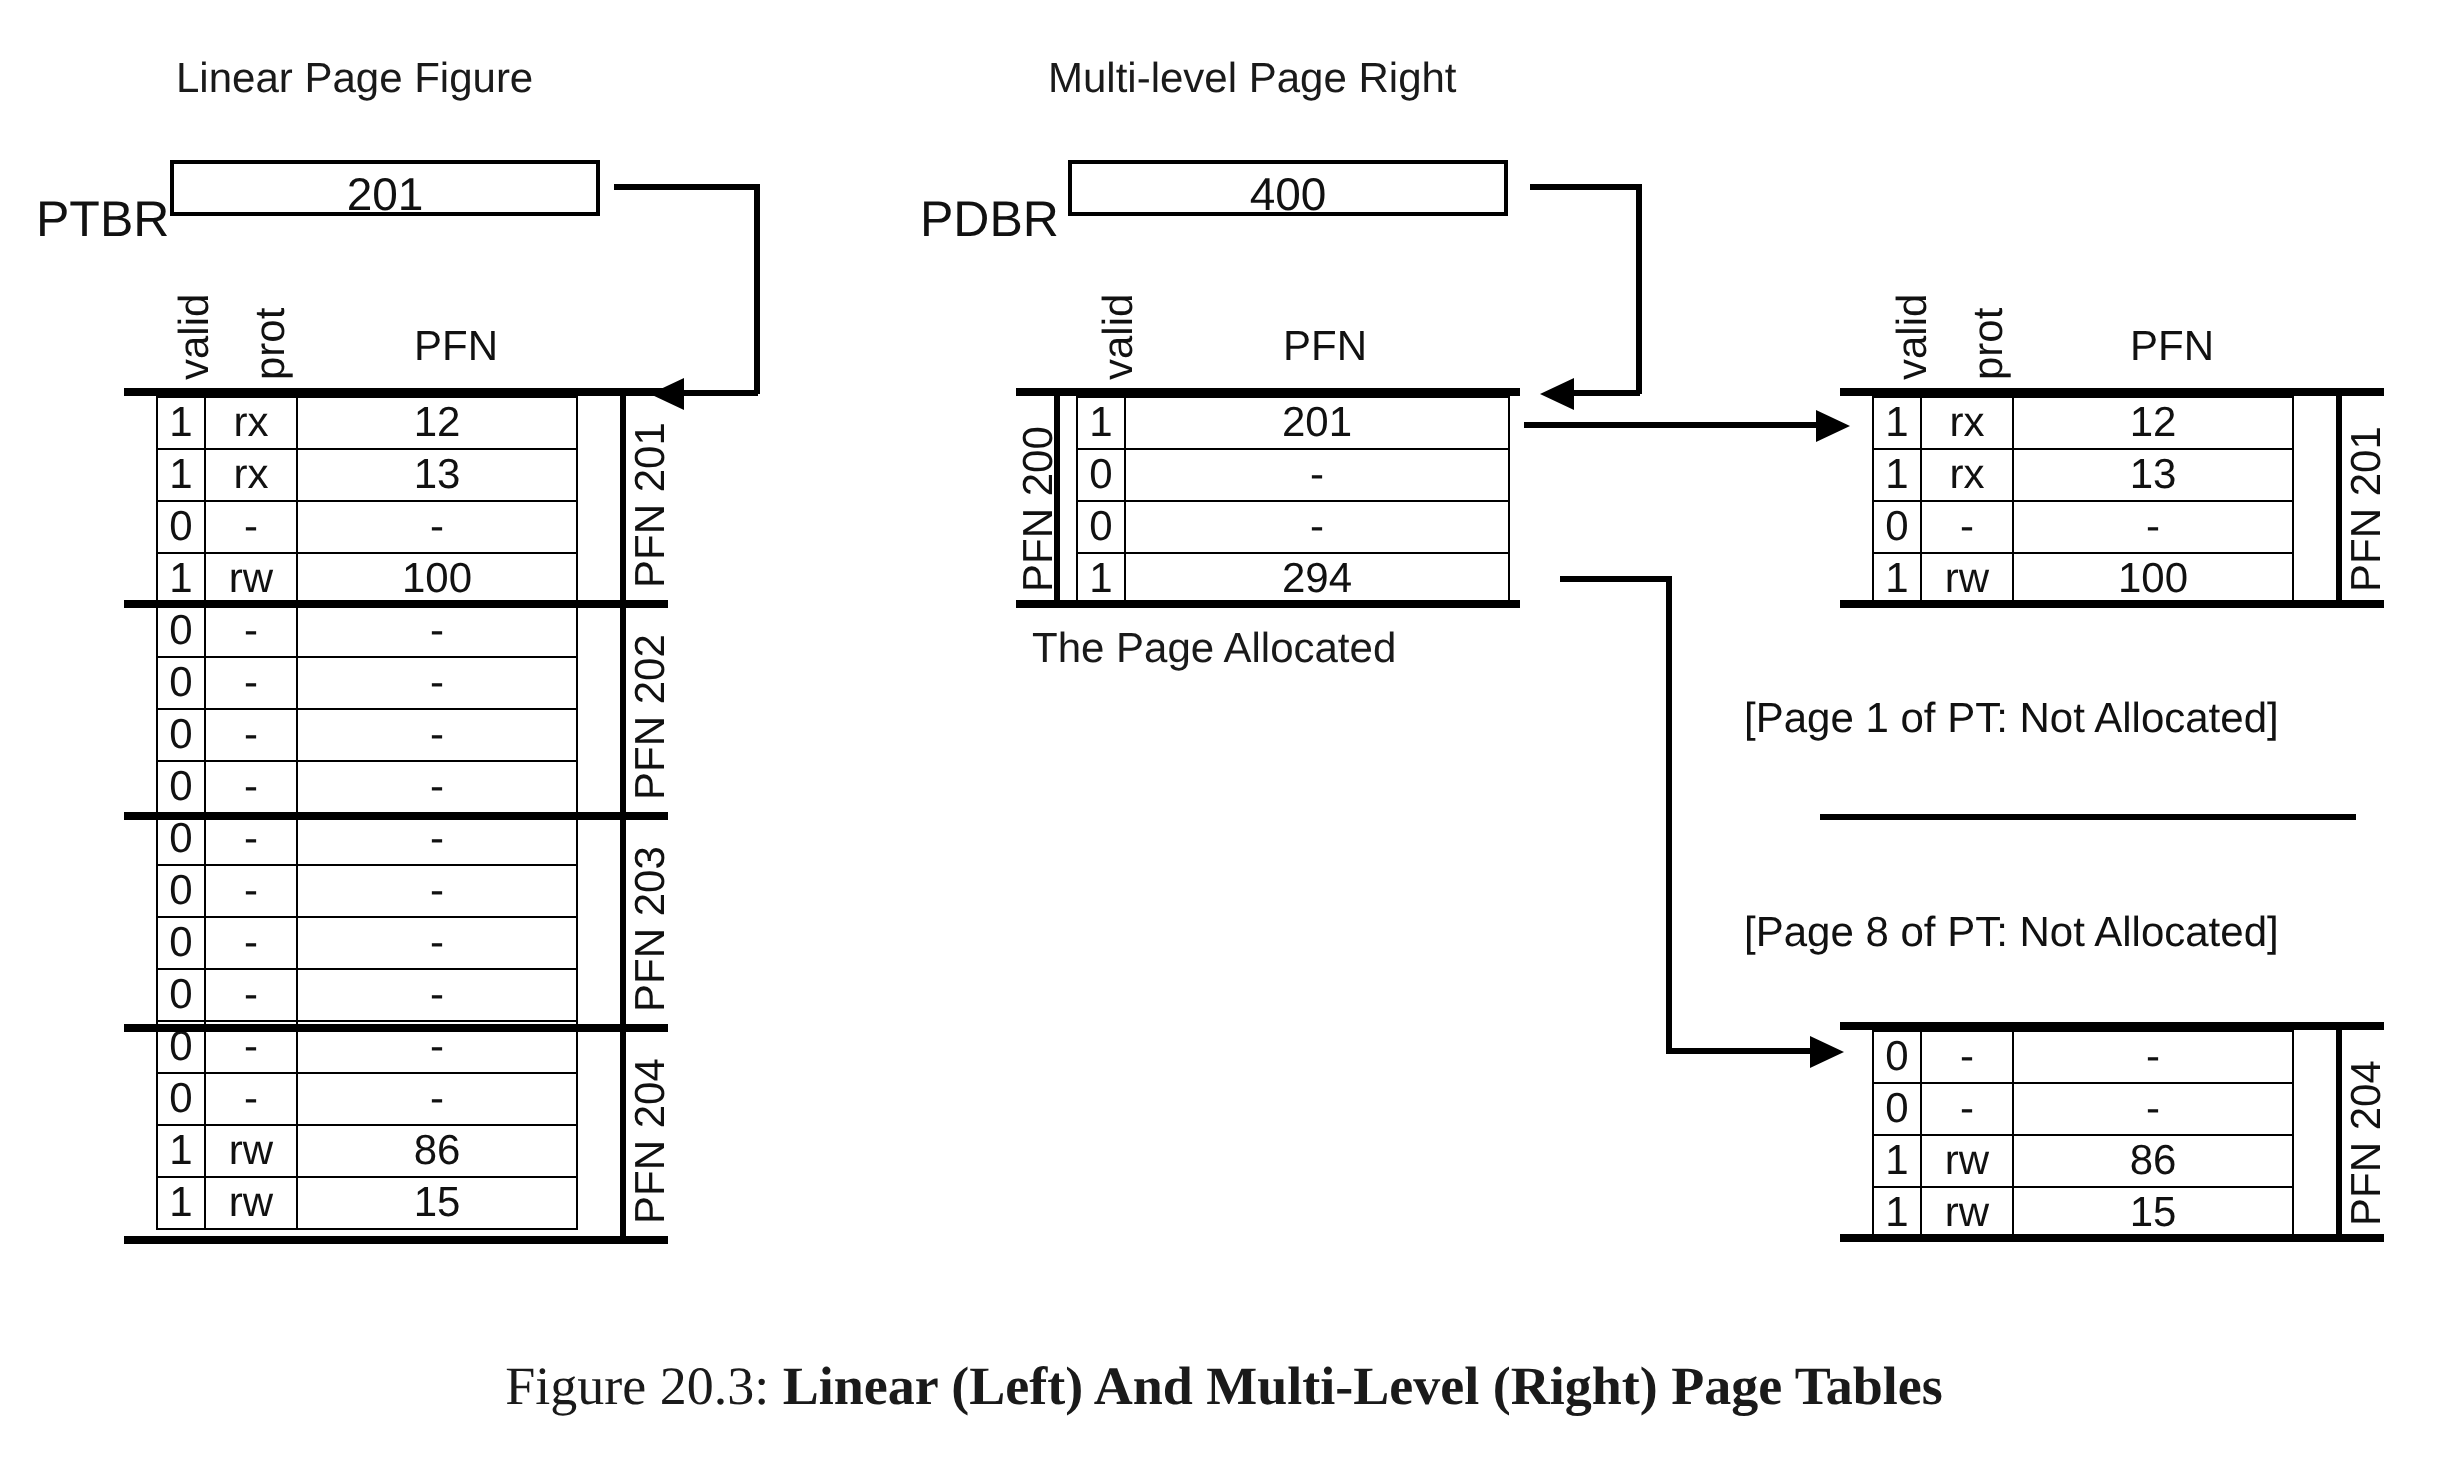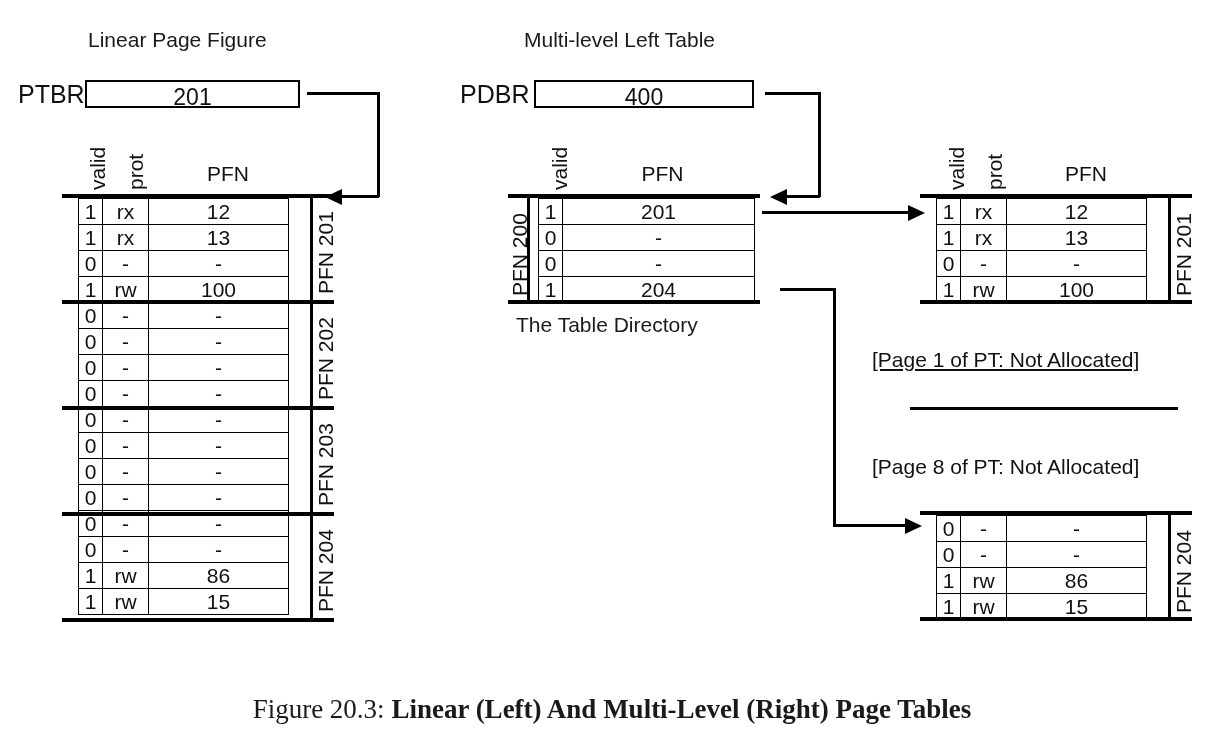--- a/index.html
+++ b/index.html
@@ -22,20 +22,21 @@
     font-size: 21px;
     white-space: nowrap;
     color: #1a1a1a;
   }
 
   
   .reg-label {
     font-size: 25px;
     white-space: nowrap;
     color: #111;
+    margin-top: 16px;
   }
   .reg-box {
     border: 2px solid #000;
     box-sizing: border-box;
     text-align: center;
     font-size: 23px;
     line-height: 1.0;
     color: #111;
     background: #fff;
   }
@@ -229,21 +230,21 @@
 <div class="abs thick-rule" style="left:62px; top:406px; width:272px;"></div>
 <div class="abs thick-rule" style="left:62px; top:512px; width:272px;"></div>
 <div class="abs thick-rule" style="left:62px; top:618px; width:272px;"></div>
 
 <div class="abs rail" style="left:310px; top:196px; height:426px;"></div>
 <div class="abs rot" style="left:314px; top:294px;">PFN 201</div>
 <div class="abs rot" style="left:314px; top:400px;">PFN 202</div>
 <div class="abs rot" style="left:314px; top:506px;">PFN 203</div>
 <div class="abs rot" style="left:314px; top:612px;">PFN 204</div>
 
-<div class="abs section-title" style="left:524px; top:28px;">Multi-level Left Table</div>
+<div class="abs section-title" style="left:524px; top:28px;">Multi-level Page Right</div>
 
 <div class="abs reg-label" style="left:460px; top:80px;">PDBR</div>
 
 <div class="abs reg-box" style="left:534px; top:80px; width:220px; height:28px;">
   <span>400</span>
 </div>
 
 <div class="abs ln-h" style="left:765px; top:92px; width:55px;"></div>
 <div class="abs ln-v" style="left:818px; top:92px; height:105px;"></div>
 <div class="abs ln-h" style="left:785px; top:195px; width:35px;"></div>
@@ -268,32 +269,32 @@
         <tr>
           <td>0</td>
           <td>-</td>
         </tr>
         <tr>
           <td>0</td>
           <td>-</td>
         </tr>
         <tr>
           <td>1</td>
-          <td>204</td>
+          <td>294</td>
         </tr>
       </tbody>
   </table>
 </div>
 
 <div class="abs thick-rule" style="left:508px; top:300px; width:252px;"></div>
 
 <div class="abs rail" style="left:527px; top:196px; height:106px;"></div>
 <div class="abs rot" style="left:508px; top:296px;">PFN 200</div>
 
-<div class="abs section-title" style="left:516px; top:313px;">The Table Directory</div>
+<div class="abs section-title" style="left:516px; top:313px;">The Page Allocated</div>
 
 <div class="abs ln-h" style="left:762px; top:211px; width:152px;"></div>
 <div class="abs arrow-right" style="left:908px; top:205px;"></div>
 
 <div class="abs ln-h" style="left:780px; top:288px; width:55px;"></div>
 <div class="abs ln-v" style="left:833px; top:288px; height:239px;"></div>
 <div class="abs ln-h" style="left:833px; top:524px; width:78px;"></div>
 <div class="abs arrow-right" style="left:905px; top:518px;"></div>
 
 <div class="abs rot" style="left:945px; top:190px;">valid</div>
@@ -332,21 +333,21 @@
         </tr>
       </tbody>
   </table>
 </div>
 
 <div class="abs thick-rule" style="left:920px; top:300px; width:272px;"></div>
 
 <div class="abs rail" style="left:1168px; top:196px; height:106px;"></div>
 <div class="abs rot" style="left:1172px; top:296px;">PFN 201</div>
 
-<div class="abs note" style="left:872px; top:348px;text-decoration:underline;">[Page 1 of PT: Not Allocated]</div>
+<div class="abs note" style="left:872px; top:348px;">[Page 1 of PT: Not Allocated]</div>
 
 <div class="abs thin-rule" style="left:910px; top:407px; width:268px;"></div>
 
 <div class="abs note" style="left:872px; top:455px;">[Page 8 of PT: Not Allocated]</div>
 
 <div class="abs thick-rule" style="left:920px; top:511px; width:272px;"></div>
 
 <div class="abs" style="left:936px; top:515px;">
   <table class="pt-table">
     <colgroup>
@@ -377,16 +378,16 @@
         </tr>
       </tbody>
   </table>
 </div>
 
 <div class="abs thick-rule" style="left:920px; top:617px; width:272px;"></div>
 
 <div class="abs rail" style="left:1168px; top:513px; height:106px;"></div>
 <div class="abs rot" style="left:1172px; top:613px;">PFN 204</div>
 
-<div class="abs caption" style="left:0; top:694px;">
+<div class="abs caption" style="left:0; top:678px;">
   <span class="cap-num">Figure 20.3:</span>
   <span class="cap-txt">Linear (Left) And Multi-Level (Right) Page Tables</span>
 </div>
 
 </body></html>

